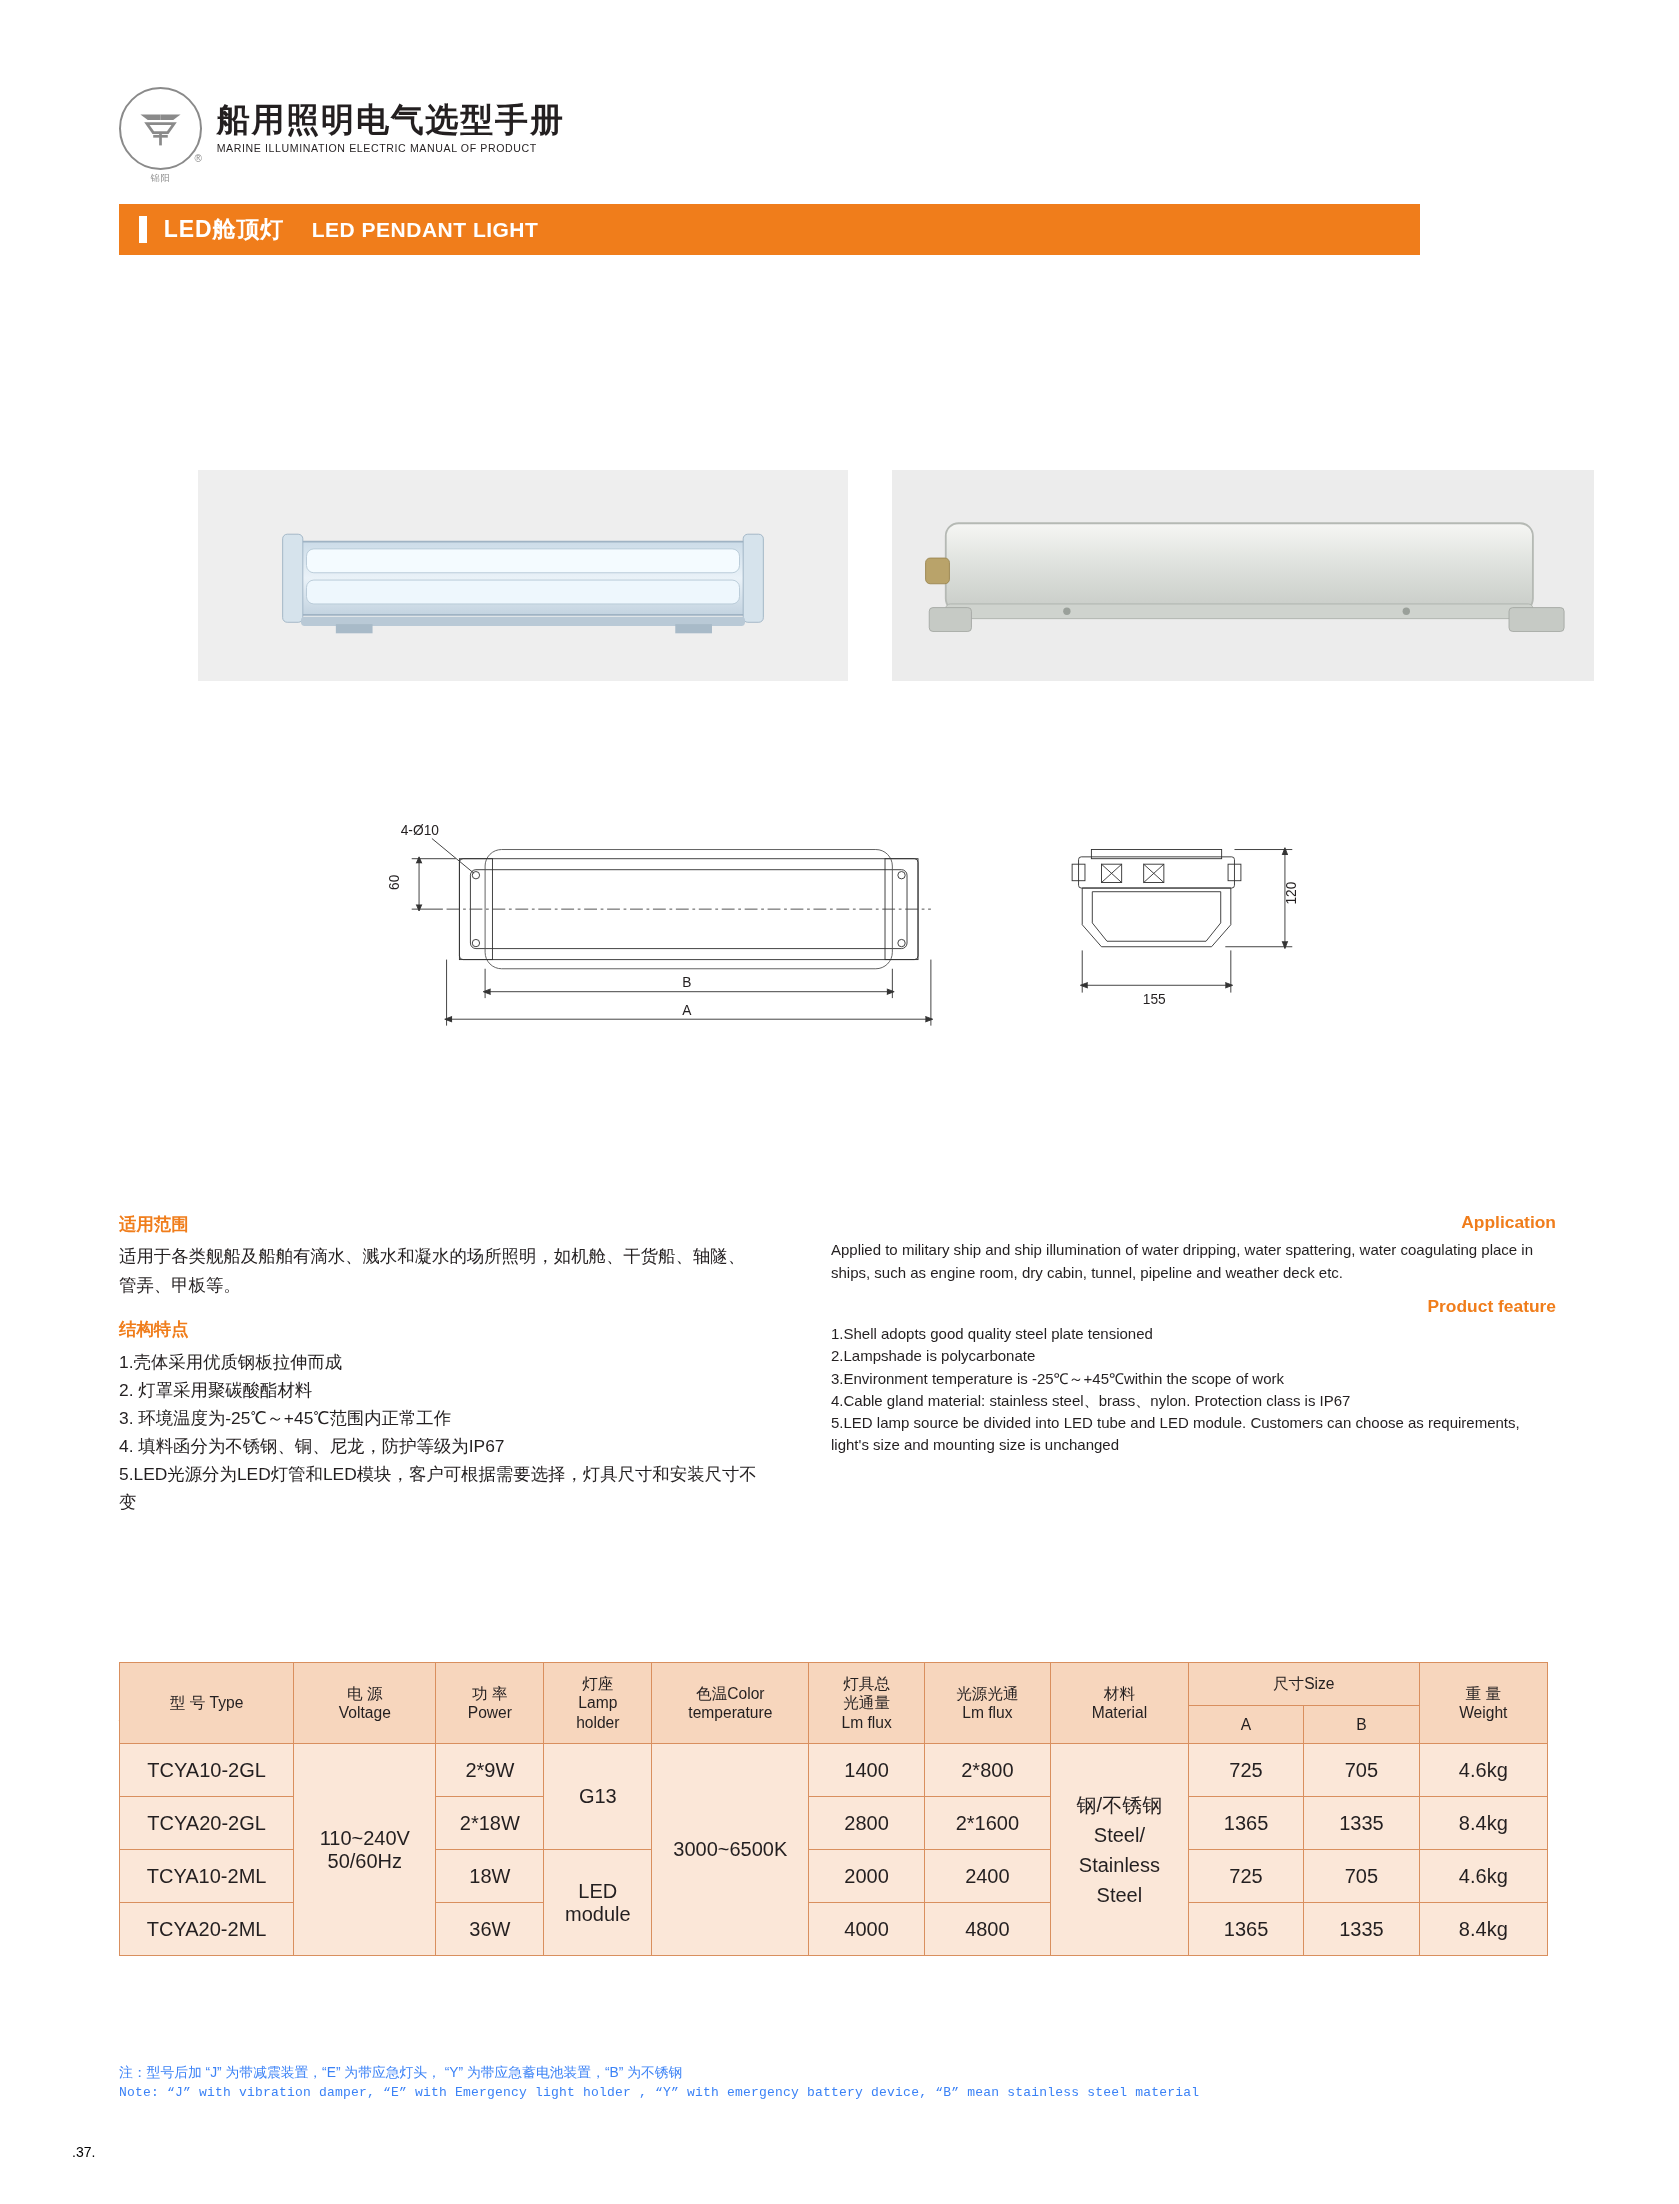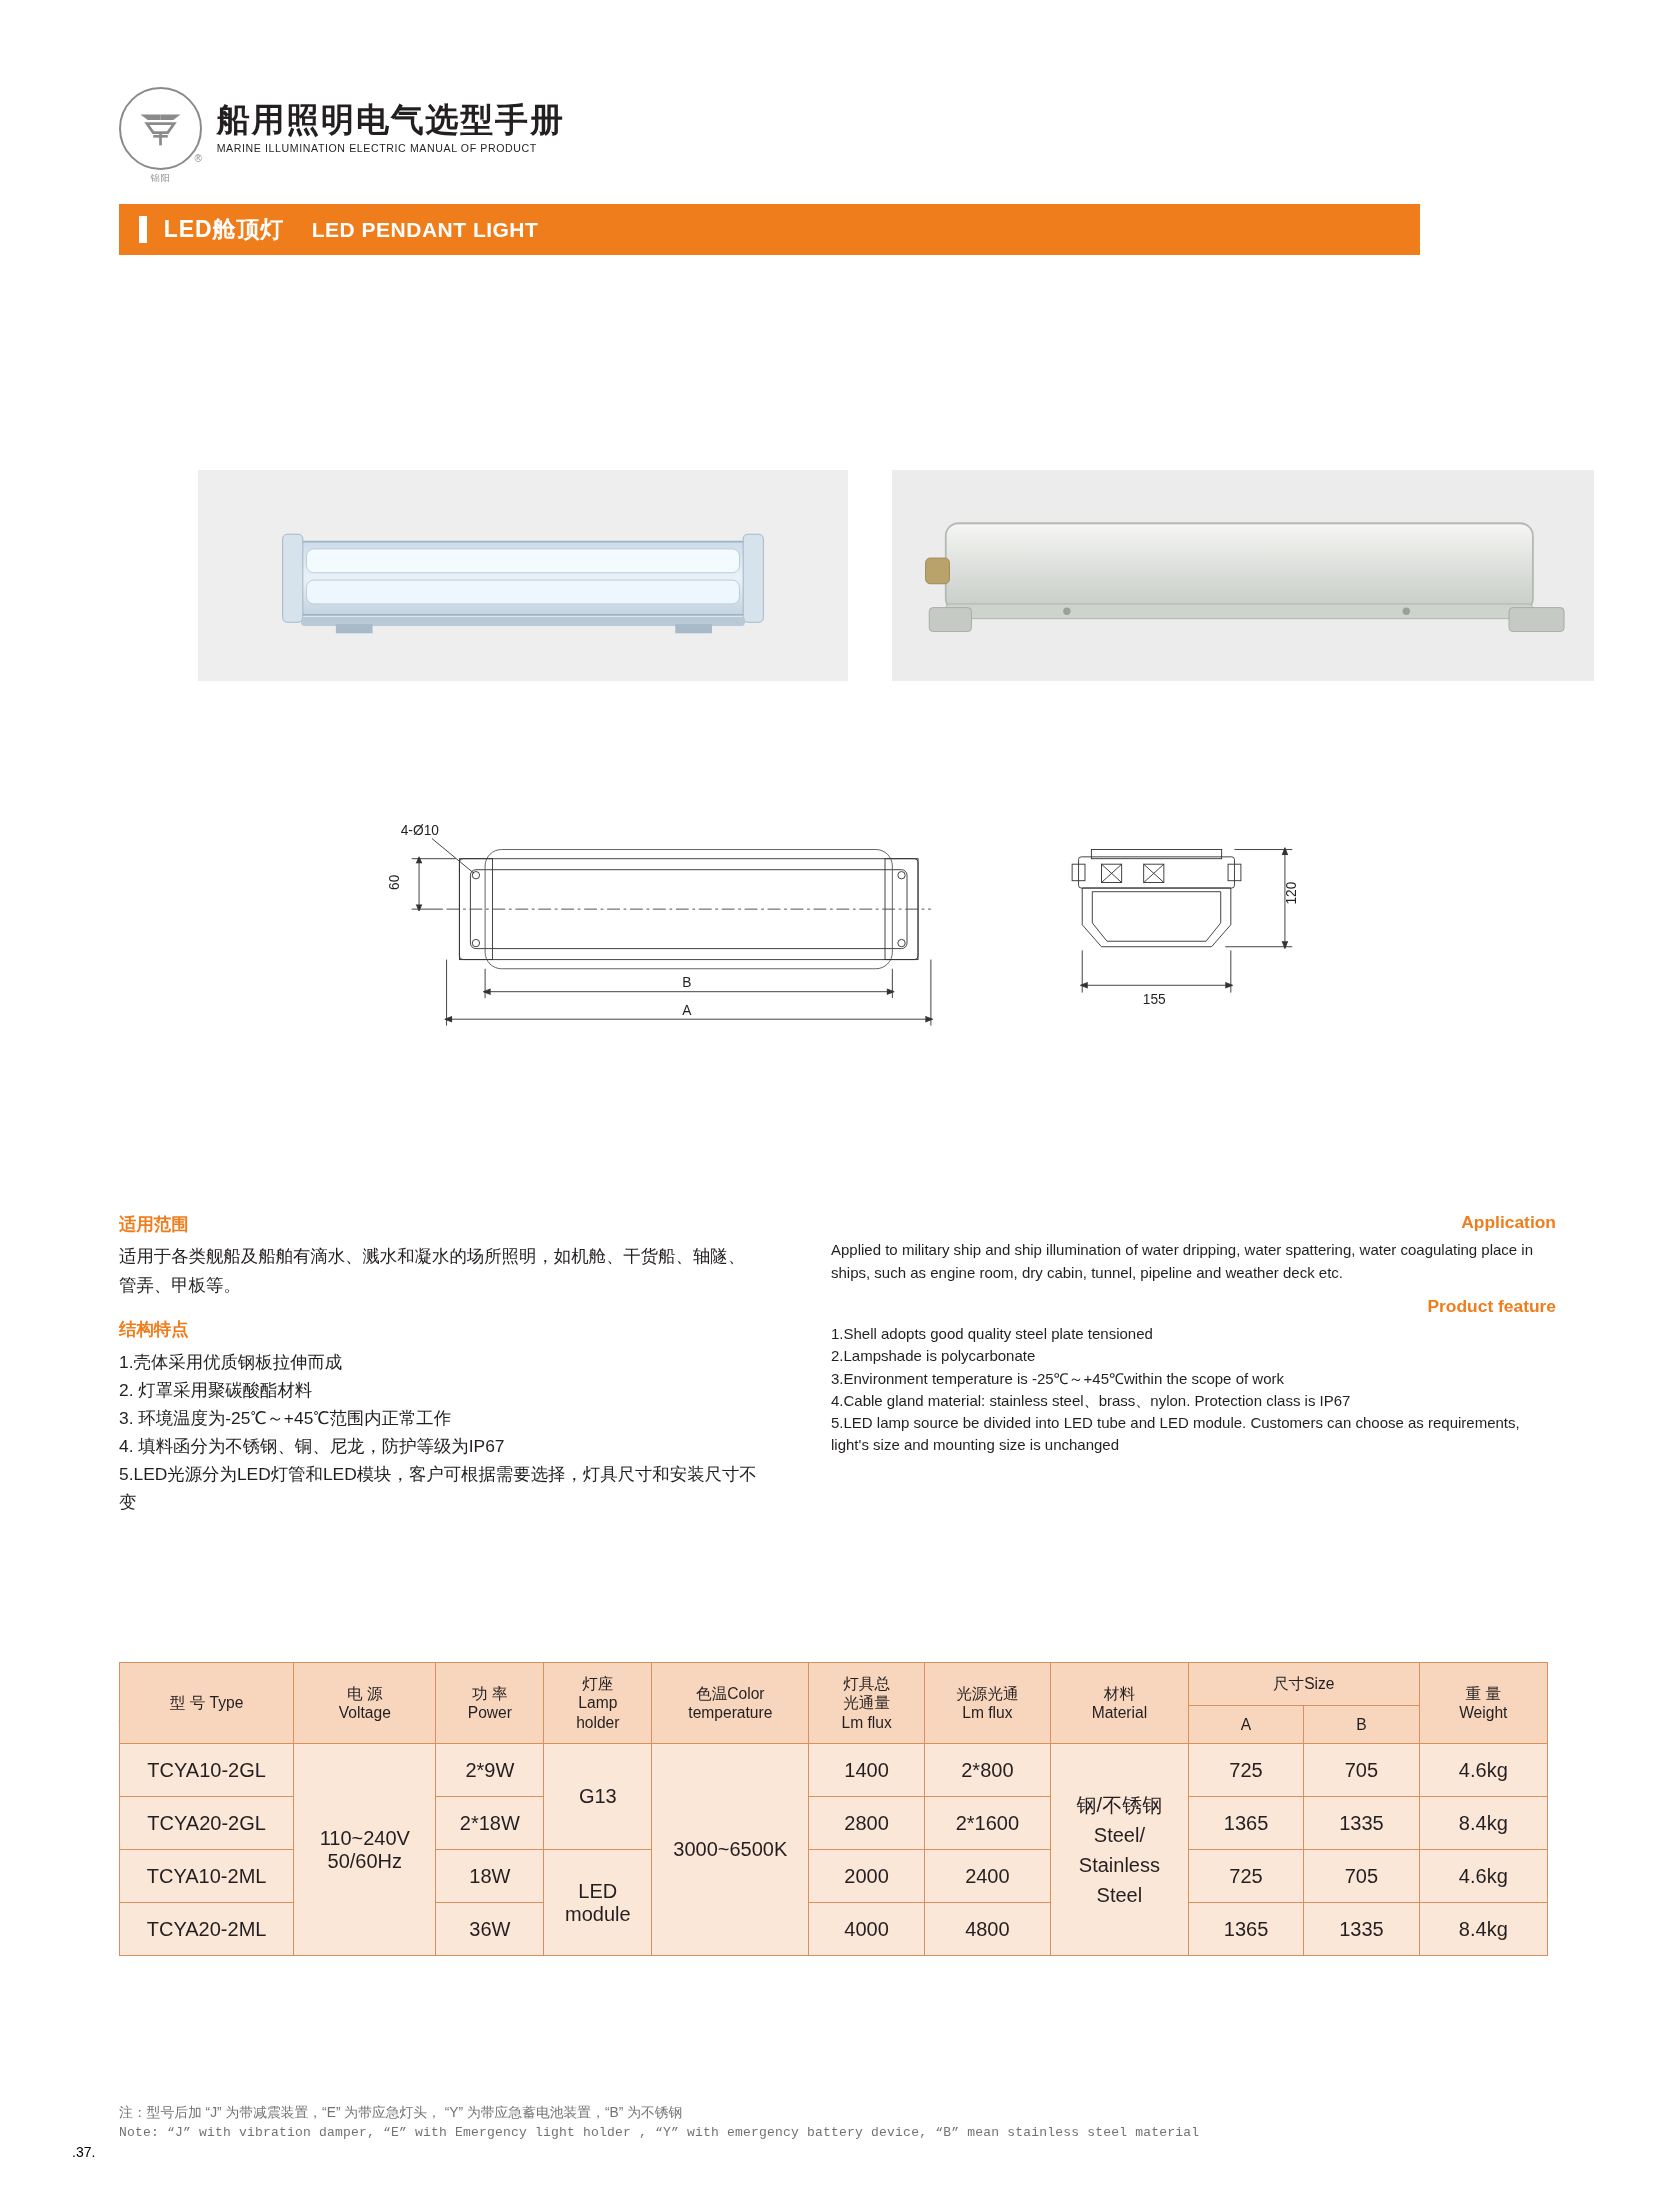--- a/index.html
+++ b/index.html
@@ -66,21 +66,21 @@
     border:0.9px solid #d98f5e;
     text-align:center;vertical-align:middle;
     font-size:20px;color:#231f20;
     padding:0;
   }
   thead td{background:#f7d6bd;height:42px;line-height:1.22;font-size:15.6px;}
   tbody td{background:#fbe7d8;height:52px;}
   .th-sub{height:37px !important;}
 
   
-  .note{position:absolute;left:119px;top:2062px;font-size:13.8px;line-height:1.55;color:#737373;margin-top:40px;}
+  .note{position:absolute;left:119px;top:2062px;font-size:13.8px;line-height:1.55;color:#3b82f6;}
   .note .mono{font-family:"Liberation Mono", monospace;font-size:13px;letter-spacing:0.2px;}
   .pagenum{position:absolute;left:72px;top:2144px;font-size:14px;color:#000000;}
 </style>
 </head>
 <body>
 
 <div class="page">
 
   <div class="header">
     <div class="logo">

